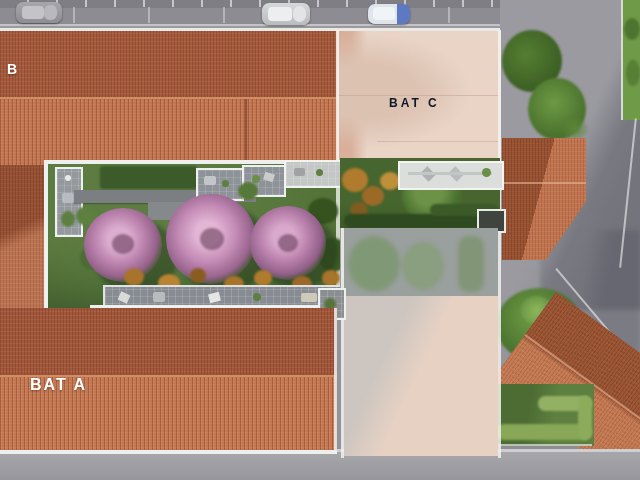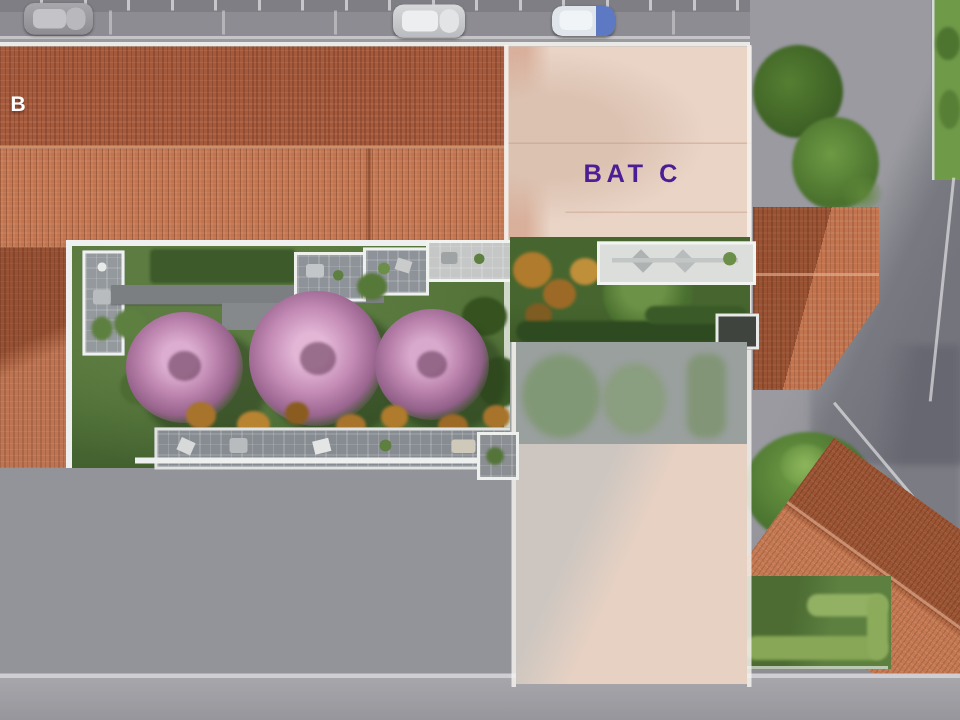--- a/index.html
+++ b/index.html
@@ -136,21 +136,21 @@
 
   <div class="abs bldg-label" style="left:7px;top:61px;font-size:14px;">B</div>
 
   <div class="abs" style="left:337px;top:31px;width:164px;height:134px;">
     <div class="abs ghost-tile" style="left:0;top:0;width:164px;height:134px;
                 background-color:#e9d4c6;
                 background-image:radial-gradient(ellipse at 18% 45%, #dcc2b1 0 26%, rgba(0,0,0,0) 55%),
                                  linear-gradient(90deg, rgba(186,108,75,0.35) 0 14px, rgba(0,0,0,0) 30px);"></div>
     <div class="abs" style="left:0;top:64px;width:164px;height:1px;background:rgba(200,160,140,0.55);"></div>
     <div class="abs" style="left:40px;top:110px;width:124px;height:1px;background:rgba(200,160,140,0.5);"></div>
-    <div class="abs bldg-label" style="left:52px;top:75px;font-size:17px;letter-spacing:3px;color:#4c1d95;text-shadow:none;">BAT C</div>
+    <div class="abs bldg-label" style="left:52px;top:65px;font-size:12px;letter-spacing:3px;color:#0f172a;text-shadow:none;">BAT C</div>
   </div>
 
   <div class="abs" style="left:336px;top:30px;width:3px;height:135px;background:rgba(245,242,238,0.9);"></div>
   <div class="abs" style="left:498px;top:30px;width:3px;height:428px;background:rgba(245,242,238,0.85);"></div>
 
   <div class="abs" style="left:46px;top:160px;width:294px;height:152px;
               background:radial-gradient(ellipse at 30% 25%, #5c7c42 0 30%, rgba(0,0,0,0) 70%),
                          linear-gradient(180deg,#527238 0 55%,#42612f 100%);"></div>
 
   <div class="abs" style="left:44px;top:160px;width:296px;height:4px;background:#edf0ee;"></div>
@@ -247,14 +247,22 @@
   </div>
   <div class="abs ghost-tile" style="left:344px;top:296px;width:154px;height:160px;
               background-color:#e0cdc0;
               background-image:linear-gradient(115deg,#cdc6c0 0 30%, #e6d1c3 48% 100%);"></div>
   <div class="abs" style="left:341px;top:228px;width:3px;height:230px;background:rgba(245,242,238,0.85);"></div>
 
   <div class="abs grid-tile" style="left:318px;top:288px;width:24px;height:28px;background-color:#8b8f93;border:2px solid #eef0ee;">
     <div class="abs blob soft" style="left:4px;top:8px;width:12px;height:12px;background:#54743a;"></div>
   </div>
 
+  <div class="abs" style="left:0;top:308px;width:337px;height:146px;">
+    <div class="abs tile" style="left:0;top:0;width:337px;height:68px;background-color:#a3573a;"></div>
+    <div class="abs" style="left:0;top:67px;width:337px;height:2px;background:#cf8f66;"></div>
+    <div class="abs tile-strong" style="left:0;top:69px;width:337px;height:74px;background-color:#c3764f;"></div>
+    <div class="abs" style="left:0;top:142px;width:337px;height:4px;background:#eef0ef;"></div>
+    <div class="abs" style="left:334px;top:0;width:3px;height:146px;background:rgba(240,242,238,0.85);"></div>
+    <div class="abs bldg-label" style="left:30px;top:68px;font-size:16px;">BAT A</div>
+  </div>
 
 </div>
 
 </body></html>

